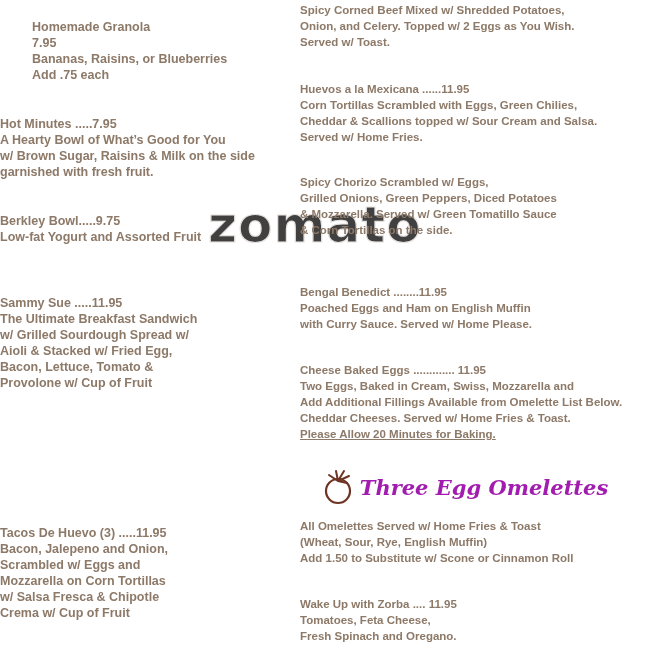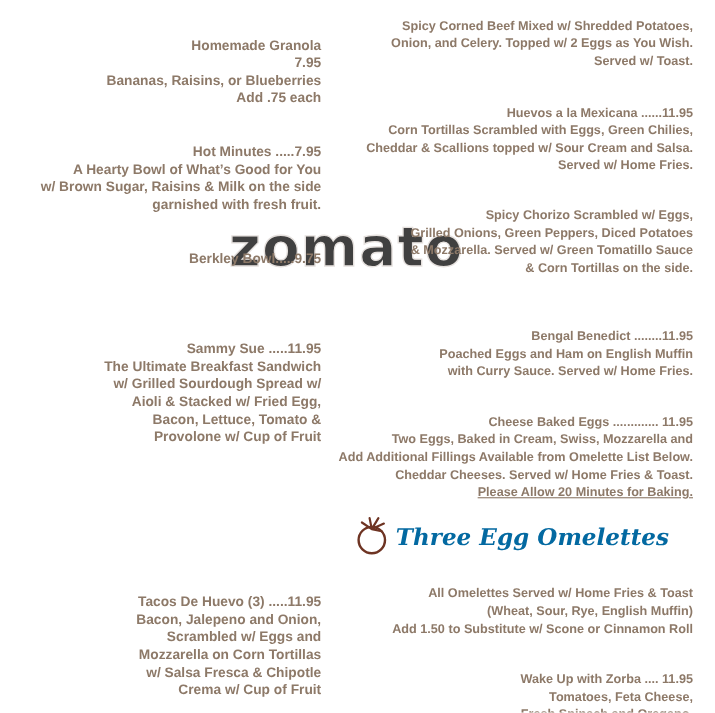--- a/index.html
+++ b/index.html
@@ -1,33 +1,33 @@
 <!DOCTYPE html>
 <html><head>
 <meta charset="utf-8">
 <style>
   html,body{margin:0;padding:0;background:#ffffff;}
   .page{
     position:relative;width:650px;height:648px;background:#ffffff;overflow:hidden;
     font-family:"Liberation Sans",sans-serif;font-weight:bold;color:#8d7968;
   }
-  .item{position:absolute;text-align:right;margin-top:14px;}
+  .item{position:absolute;text-align:left;}
   .col-left{left:0;width:292px;font-size:12.5px;line-height:16px;}
   .col-right{left:300px;width:330px;font-size:11.5px;line-height:16px;}
   .ln{white-space:nowrap;}
   .u{text-decoration:underline;}
   
-  .p-l0{top:19px;}  .p-l1{top:116px;} .p-l2{top:213px;}
+  .p-l0{top:19px;padding-left:32px;}  .p-l1{top:116px;} .p-l2{top:213px;}
   .p-l3{top:295px;} .p-l4{top:418px;} .p-l5{top:525px;}
   
   .p-r0{top:2px;}   .p-r1{top:81px;}  .p-r2{top:174px;}
   .p-r3{top:284px;} .p-r4{top:362px;} .p-note{top:518px;} .p-zorba{top:596px;}
   .heading{
     position:absolute;left:300px;top:468px;width:330px;height:38px;
-    display:flex;align-items:center;justify-content:center;gap:6px;color:#0369a1;
+    display:flex;align-items:center;justify-content:center;gap:6px;color:#a21caf;
   }
   .heading .txt{
     font-family:"DejaVu Serif",serif;font-style:italic;font-weight:bold;
     font-size:21px;white-space:nowrap;
   }
   .tomato{flex:0 0 auto;display:block;}
   .watermark{
     position:absolute;left:208px;top:196px;
     font-family:"DejaVu Sans",sans-serif;font-weight:bold;font-size:50px;
     letter-spacing:1px;color:#404040;-webkit-text-stroke:1.2px #e6e1de;
@@ -50,20 +50,21 @@
 
   <div class="item col-left p-l1">
     <div class="ln">Hot Minutes .....7.95</div>
     <div class="ln">A Hearty Bowl of What’s Good for You</div>
     <div class="ln">w/ Brown Sugar, Raisins &amp; Milk on the side</div>
     <div class="ln">garnished with fresh fruit.</div>
   </div>
 
   <div class="item col-left p-l2">
     <div class="ln">Berkley Bowl.....9.75</div>
+    <div class="ln">Low-fat Yogurt and Assorted Fruit</div>
   </div>
 
   <div class="item col-left p-l3">
     <div class="ln">Sammy Sue .....11.95</div>
     <div class="ln">The Ultimate Breakfast Sandwich</div>
     <div class="ln">w/ Grilled Sourdough Spread w/</div>
     <div class="ln">Aioli &amp; Stacked w/ Fried Egg,</div>
     <div class="ln">Bacon, Lettuce, Tomato &amp;</div>
     <div class="ln">Provolone w/ Cup of Fruit</div>
   </div>
@@ -94,21 +95,21 @@
   <div class="item col-right p-r2">
     <div class="ln">Spicy Chorizo Scrambled w/ Eggs,</div>
     <div class="ln">Grilled Onions, Green Peppers, Diced Potatoes</div>
     <div class="ln">&amp; Mozzarella. Served w/ Green Tomatillo Sauce</div>
     <div class="ln">&amp; Corn Tortillas on the side.</div>
   </div>
 
   <div class="item col-right p-r3">
     <div class="ln">Bengal Benedict ........11.95</div>
     <div class="ln">Poached Eggs and Ham on English Muffin</div>
-    <div class="ln">with Curry Sauce. Served w/ Home Fries.</div>
+    <div class="ln">with Curry Sauce. Served w/ Home Please.</div>
   </div>
 
   <div class="item col-right p-r4">
     <div class="ln">Cheese Baked Eggs ............. 11.95</div>
     <div class="ln">Two Eggs, Baked in Cream, Swiss, Mozzarella and</div>
     <div class="ln">Add Additional Fillings Available from Omelette List Below.</div>
     <div class="ln">Cheddar Cheeses. Served w/ Home Fries &amp; Toast.</div>
     <div class="ln u">Please Allow 20 Minutes for Baking.</div>
   </div>
 

